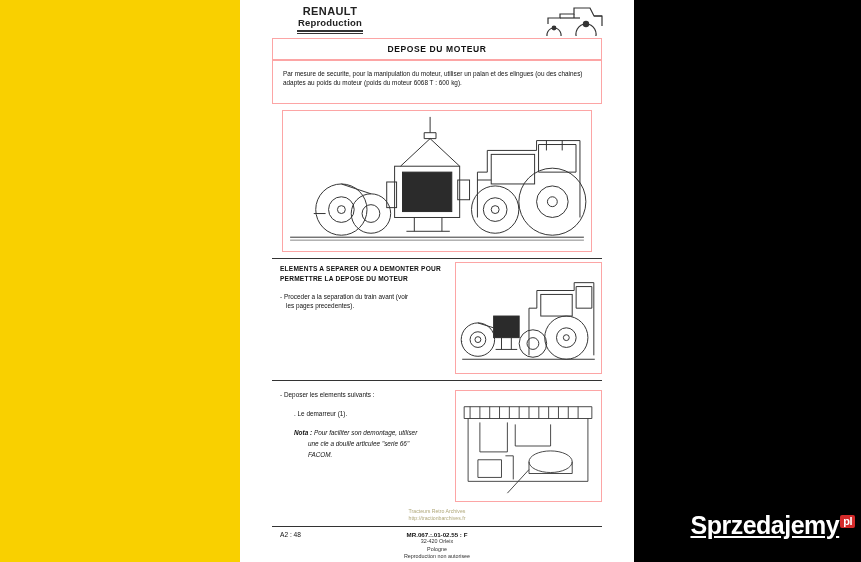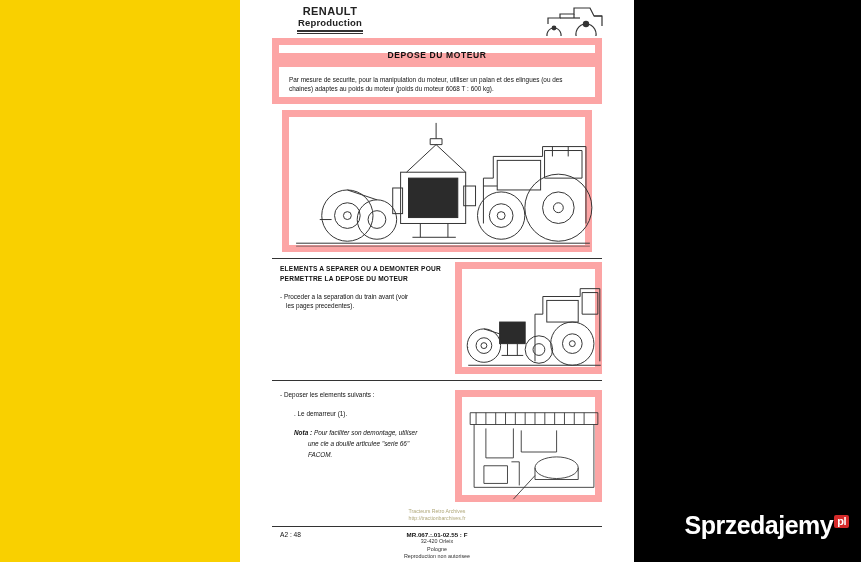--- a/index.html
+++ b/index.html
@@ -36,27 +36,28 @@
   }
   
   .right-dark {
     position: absolute;
     left: 634px; top: 0;
     width: 227px; height: 562px;
     background: #000000;
   }
   .watermark {
     position: absolute;
-    right: 12px;
+    right: 6px;
     bottom: 22px;
     color: #ffffff;
     font-size: 25px;
     font-weight: bold;
     letter-spacing: -0.5px;
     white-space: nowrap;
+    text-decoration: underline;
   }
   .watermark-badge {
     display: inline-block;
     background: #d42a2a;
     color: #ffffff;
     font-size: 11px;
     font-weight: bold;
     padding: 0px 3px;
     border-radius: 2px;
     vertical-align: super;
@@ -106,21 +107,21 @@
     margin-right: auto;
   }
   .tractor-logo {
     position: absolute;
     right: 24px; top: 2px;
     width: 70px; height: 34px;
   }
 
   .frame {
     position: absolute;
-    border: 7px solid #fca5a5;
+    border: 1px solid #fca5a5;
     box-sizing: border-box;
   }
   .title-box {
     left: 32px; top: 38px;
     width: 330px; height: 22px;
   }
   .title-box .title-text {
     font-size: 8.5px;
     font-weight: bold;
     letter-spacing: 0.6px;

